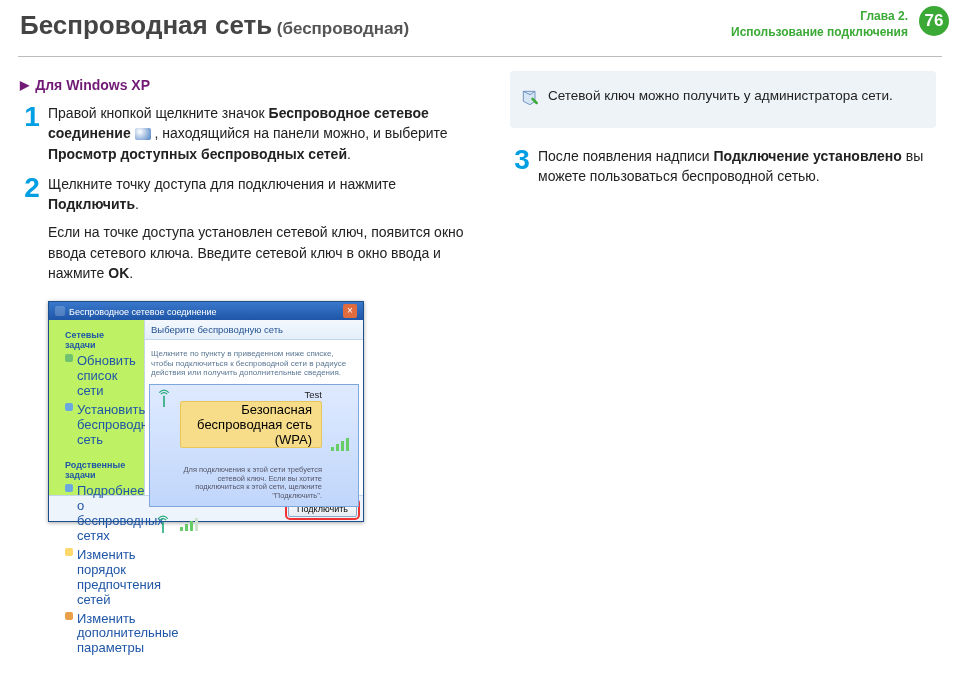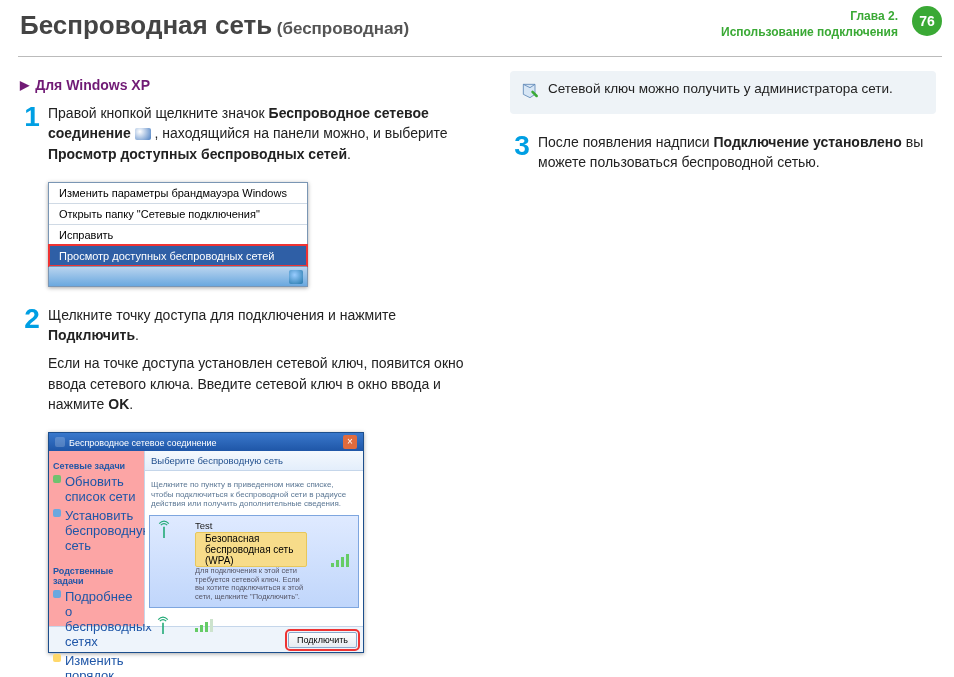--- a/index.html
+++ b/index.html
@@ -23,38 +23,38 @@
     color: #444;
     display: inline;
   }
   .page-title-sub {
     font-size: 17px;
     font-weight: 700;
     color: #555;
   }
   .chapter-block {
     position: absolute;
-    right: 20px;
+    right: 10px;
     top: 8px;
     text-align: right;
     font-size: 12px;
     font-weight: 700;
     color: #3aa935;
     line-height: 1.35;
     padding-right: 36px;
   }
   .page-number {
     position: absolute;
-    right: 12px;
+    right: 5px;
     top: 6px;
     width: 30px; height: 30px;
     border-radius: 50%;
     background: #3aa935;
     color: #fff;
-    font-size: 14px;
+    font-size: 17px;
     font-weight: 700;
     display: flex;
     align-items: center;
     justify-content: center;
   }
   .hr {
     margin: 4px 12px 0 18px;
     border: none;
     border-top: 1px solid #bbb;
   }
@@ -88,21 +88,21 @@
     text-align: center;
   }
   b { font-weight: 700; }
 
   .tip-box {
     display: flex;
     align-items: flex-start;
     gap: 8px;
     background: #eef3f7;
     border-radius: 4px;
-    padding: 10px 10px;
+    padding: 17px 10px;
     font-size: 13.5px;
     color: #222;
     margin-bottom: 18px;
   }
   .tip-icon { width:20px; flex:none; color:#3b6ea5; }
 
   .shot {
     display: inline-block;
     box-shadow: 0 1px 4px rgba(0,0,0,.35);
     background:#fff;
@@ -159,66 +159,67 @@
   }
   .win-close {
     width: 14px; height: 14px;
     background: #e06b3e;
     color:#fff; font-size:10px; line-height:14px; text-align:center;
     border-radius: 2px;
   }
   .win-body { display: flex; height: 175px; }
   .win-side {
     width: 96px;
-    background: #fca5a5;
+    background: #bef264;
     border-right: 1px solid #c5d6ea;
-    padding: 6px 4px;
+    padding: 6px 16px;
   }
   .side-head { font-size: 9px; font-weight: 700; color: #1f56a7; margin: 4px 0 2px; }
   .side-item { font-size: 13px; color: #1f56a7; padding: 2px 0 2px 12px; position:relative; line-height:1.15; }
   .side-item::before {
     content:""; position:absolute; left:0; top:2px; width:8px; height:8px;
     background:#ffd86b; border-radius:2px;
   }
   .side-item.g::before { background:#6fc26f; }
   .side-item.b::before { background:#6aa8df; }
   .side-item.o::before { background:#e9a04b; }
   .win-main { flex:1; background:#fff; position:relative; }
   .main-head {
     background: linear-gradient(#f4f8fd,#e3eefb);
     padding: 4px 6px;
     font-size: 9.5px;
     color:#1f4e8c;
     border-bottom: 1px solid #c5d6ea;
   }
   .main-desc { font-size: 8px; color:#195; padding: 9px 6px 5px; color:#5b7794; line-height:1.15;}
   .ap {
-    display:flex; gap:23px; align-items:flex-start;
+    display:flex; gap:8px; align-items:flex-start;
     padding: 4px 6px 6px 6px;
     margin: 2px 4px 4px;
+    text-align: right;
   }
   .ap.sel {
     background: linear-gradient(#dfeaff,#c0d6fb);
     border: 1px solid #7ea6df;
   }
   .ap-ant {
     width: 16px; height: 20px; position:relative; flex:none;
   }
   .ap-ant svg { width:16px; height:20px; }
   .ap-body { flex:1; }
   .ap-name { font-size: 9.5px; color:#222; margin-bottom:1px; }
   .ap-line { font-size: 7.5px; color:#6b5; color:#556; line-height:1.15;}
   .ap-sel-line {
     display:inline-block;
     background:#f7dc8a;
     border:1px solid #e7c75b;
     border-radius:2px;
     padding:0 9px;
-    font-size:10px;
-    margin-bottom:0;
+    font-size:13px;
+    margin-bottom:18px;
   }
   .signal {
     width: 22px; flex:none;
     align-self:center;
   }
   .win-footer {
     height: 26px; background:#eef4fb;
     display:flex; justify-content:flex-end; align-items:center;
     padding:0 6px; border-top:1px solid #c5d6ea;
   }
@@ -262,31 +263,20 @@
       </div>
 
       
       <div class="step">
         <div class="step-num">1</div>
         <span>Правой кнопкой щелкните значок </span><b>Беспроводное сетевое соединение</b>
         <span class="wifi-tray"></span><span> , находящийся на панели можно, и выберите </span><b>Просмотр доступных беспроводных сетей</b><span>.</span>
       </div>
 
       
-      <div class="shot">
-        <div class="ctx">
-          <div class="ctx-item">Изменить параметры брандмауэра Windows</div>
-          <div class="ctx-item">Открыть папку "Сетевые подключения"</div>
-          <div class="ctx-item">Исправить</div>
-          <div class="ctx-item ctx-sel">Просмотр доступных беспроводных сетей</div>
-          <div class="ctx-footer">
-            <div class="ctx-tray"></div>
-          </div>
-        </div>
-      </div>
 
       
       <div class="step">
         <div class="step-num">2</div>
         <span>Щелкните точку доступа для подключения и нажмите </span><b>Подключить</b><span>.</span>
         <div style="height:8px"></div>
         <span>Если на точке доступа установлен сетевой ключ, появится окно ввода сетевого ключа. Введите сетевой ключ в окно ввода и нажмите </span><b>OK</b><span>.</span>
       </div>
 
       

